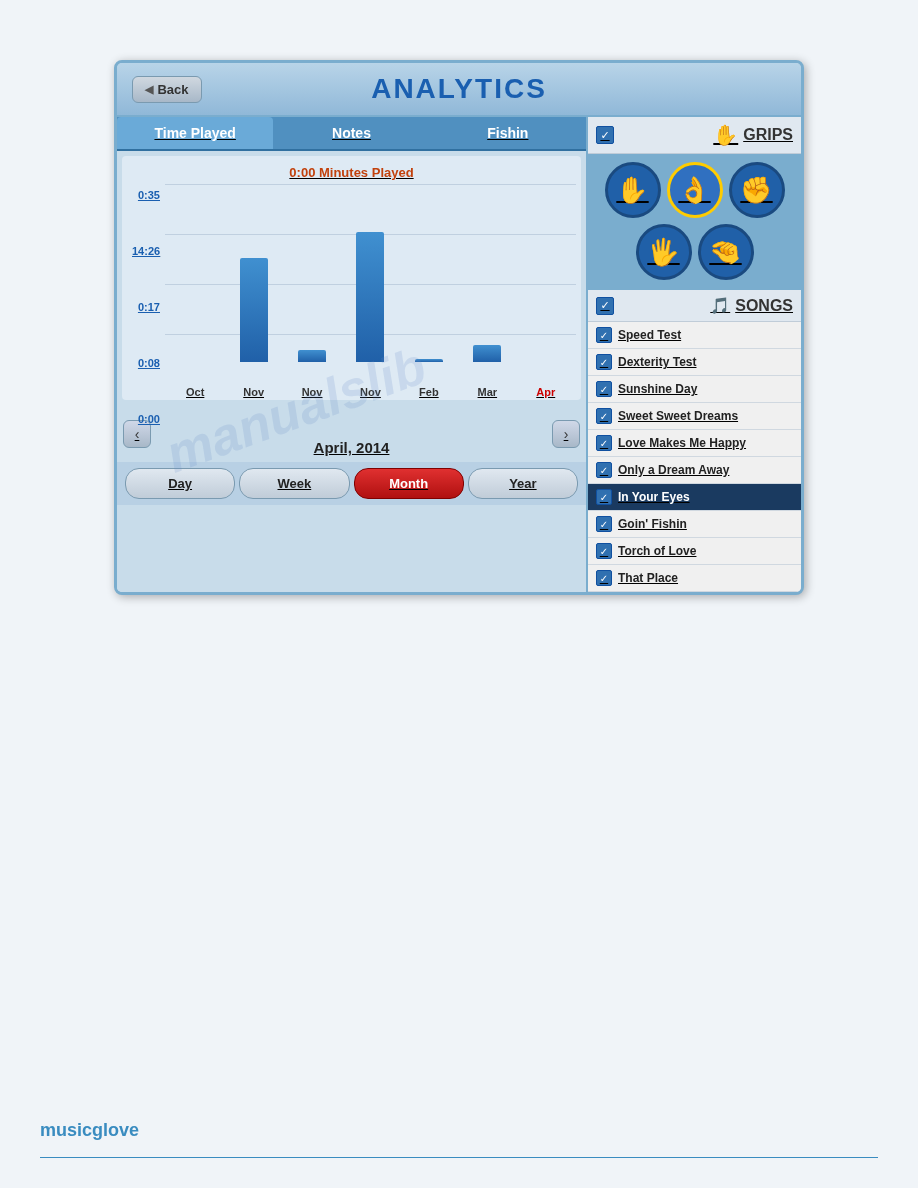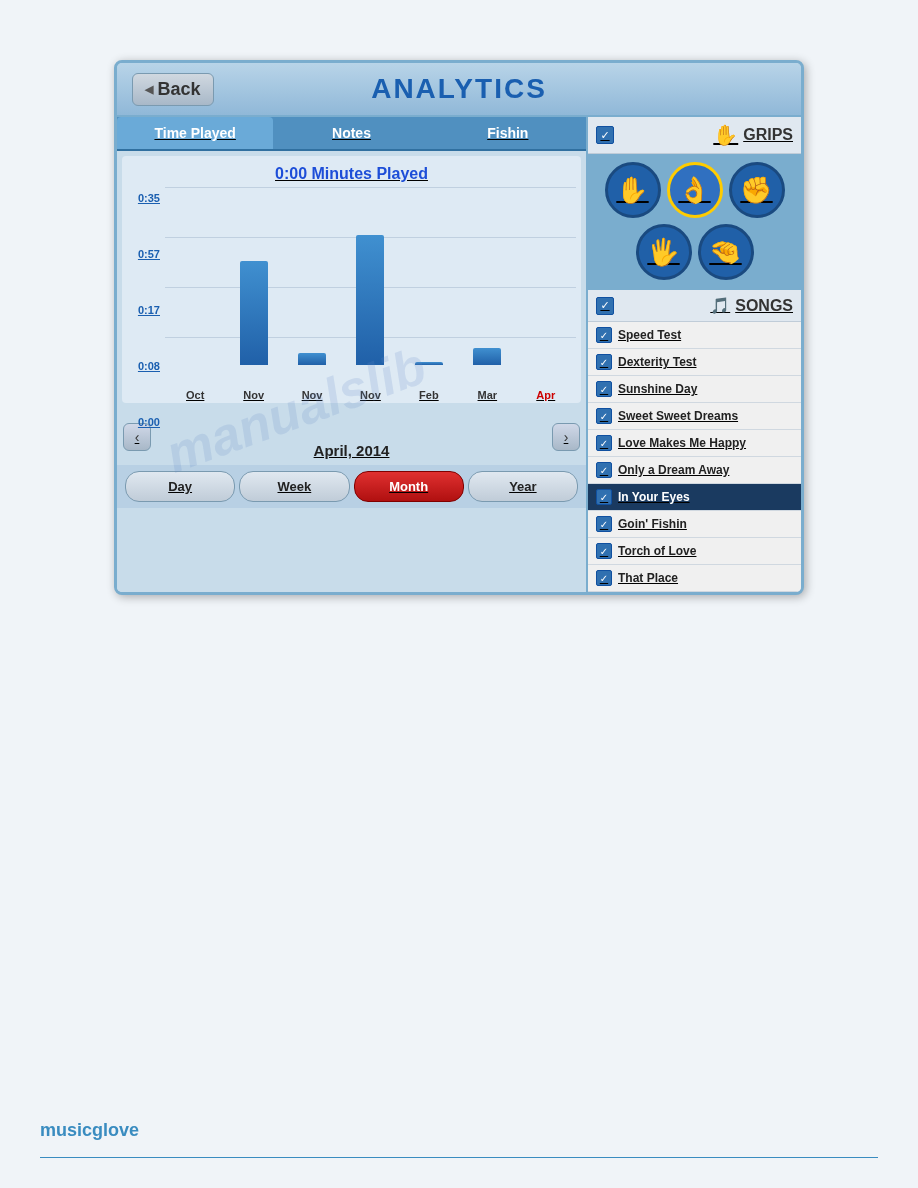--- a/index.html
+++ b/index.html
@@ -38,21 +38,21 @@
       border-bottom: 2px solid #7aadce;
     }
 
     .back-button {
       position: absolute;
       left: 15px;
       background: linear-gradient(to bottom, #d0d8e0, #a8b8c8);
       border: 1px solid #7a9ab0;
       border-radius: 6px;
       padding: 5px 12px;
-      font-size: 18px;
+      font-size: 13px;
       font-weight: bold;
       color: #333;
       cursor: pointer;
       display: flex;
       align-items: center;
       gap: 4px;
     }
 
     .back-button::before {
       content: '◀';
@@ -109,23 +109,23 @@
     .chart-container {
       background: #deeaf4;
       margin: 5px;
       padding: 5px 5px 0 5px;
       border-radius: 4px;
       position: relative;
     }
 
     .chart-subtitle {
       text-align: center;
-      color: #1d4ed8;
-      font-weight: bold;
-      font-size: 16px;
+      color: #c2410c;
+      font-weight: bold;
+      font-size: 13px;
       padding: 4px 0;
     }
 
     .chart-area {
       display: flex;
       height: 200px;
       position: relative;
     }
 
     .chart-y-axis {
@@ -464,21 +464,21 @@
           <div class="chart-tab">Fishin</div>
         </div>
 
         <div class="chart-container">
           <div class="chart-subtitle">0:00 Minutes Played</div>
 
           <div class="chart-area">
 
             <div class="chart-y-axis">
               <span class="chart-y-label">0:35</span>
-              <span class="chart-y-label">0:57</span>
+              <span class="chart-y-label">14:26</span>
               <span class="chart-y-label">0:17</span>
               <span class="chart-y-label">0:08</span>
               <span class="chart-y-label">0:00</span>
             </div>
 
             <div class="chart-bars-area">
               <div class="chart-grid" id="chart-grid">
               <div class="chart-bar-group"></div>
                   <div class="chart-bar-group">
                     <div class="chart-bar" style="height: 104.4px; width: 28px;"></div>

